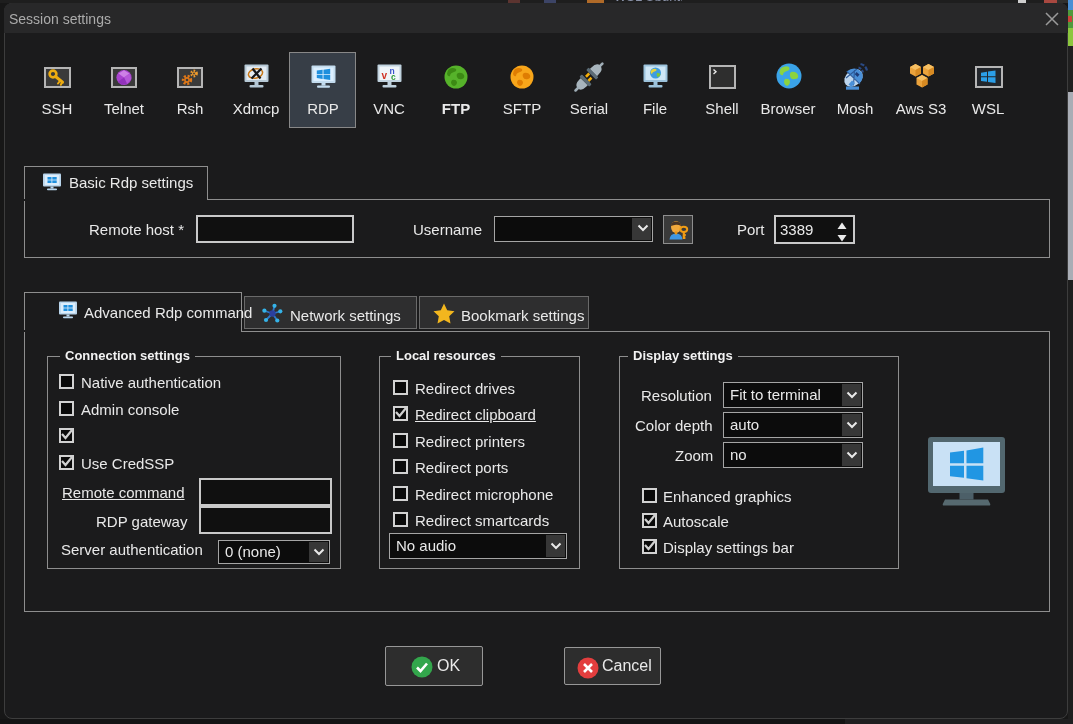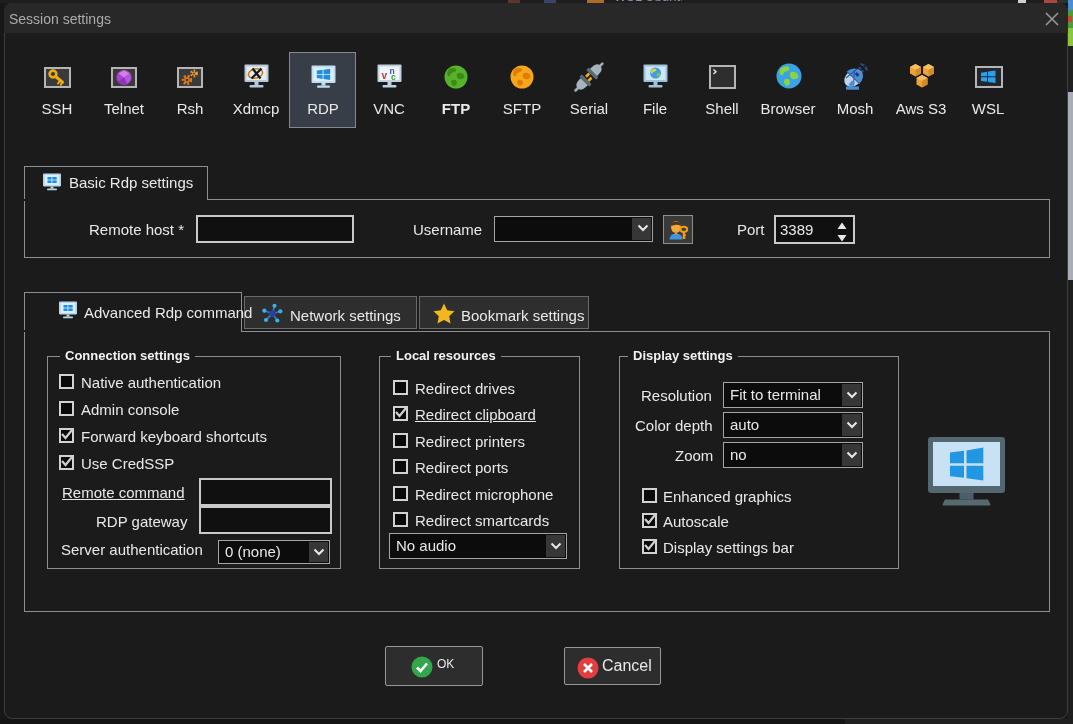--- a/index.html
+++ b/index.html
@@ -299,21 +299,20 @@
 
   <div class="group" style="left:24px;top:331px;width:1026px;height:281px;"></div>
 
   <div class="group" style="left:47px;top:356px;width:294px;height:213px;"></div>
   <span class="cap" style="left:60px;top:348px;">Connection settings</span>
   <div class="cb" style="left:59px;top:374px;"></div>
   <span class="lbl" style="left:81px;top:374px;">Native authentication</span>
   <div class="cb" style="left:59px;top:401px;"></div>
   <span class="lbl" style="left:81px;top:401px;">Admin console</span>
   <div class="cb" style="left:59px;top:428px;"></div>
-  <span class="lbl" style="left:81px;top:428px;">Forward keyboard shortcuts</span>
   <div class="cb" style="left:59px;top:455px;"></div>
   <span class="lbl" style="left:81px;top:455px;">Use CredSSP</span>
   <svg style="left:60px;top:428px;" width="14" height="13" viewBox="0 0 14 13" class="chk">
       <path d="M2 6 L5.5 10 L12 2" stroke="#cfcfcf" stroke-width="2.2" fill="none"></path>
     </svg>
   <svg style="left:60px;top:455px;" width="14" height="13" viewBox="0 0 14 13" class="chk">
       <path d="M2 6 L5.5 10 L12 2" stroke="#cfcfcf" stroke-width="2.2" fill="none"></path>
     </svg>
   <span class="lbl" style="left:62px;top:484px;text-decoration:underline;">Remote command</span>
   <div class="inp" style="left:199px;top:478px;width:133px;height:28px;"></div>
@@ -403,20 +402,20 @@
     </g>
     <rect x="31.5" y="57" width="14" height="6.5" fill="#4c5f68"></rect>
     <path d="M16 69.5 Q14 69.5 15 67.5 L17 63.5 L60 63.5 L62 67.5 Q63 69.5 61 69.5 Z" fill="#56696f"></path>
   </svg>
 
   <div class="pbtn" style="left:385px;top:646px;width:98px;height:40px;"></div>
   <svg style="left:411px;top:656px;" width="22" height="22" viewBox="0 0 22 22">
     <circle cx="11" cy="11" r="10.5" fill="#33a64c"></circle>
     <path d="M6 11.5 L9.5 15 L16 7.5" stroke="#ffffff" stroke-width="2.6" fill="none"></path>
   </svg>
-  <span class="lbl" style="left:437px;top:657px;font-size:12px;">OK</span>
+  <span class="lbl" style="left:437px;top:657px;font-size:16px;">OK</span>
   <div class="pbtn" style="left:564px;top:647px;width:97px;height:38px;"></div>
   <svg style="left:577px;top:657px;" width="22" height="22" viewBox="0 0 22 22">
     <circle cx="11" cy="11" r="10.5" fill="#e33e3e"></circle>
     <path d="M7 7 L15 15 M15 7 L7 15" stroke="#ffffff" stroke-width="2.6" fill="none"></path>
   </svg>
   <span class="lbl" style="left:602px;top:657px;font-size:16px;">Cancel</span>
 </div>
 
 </body></html>

